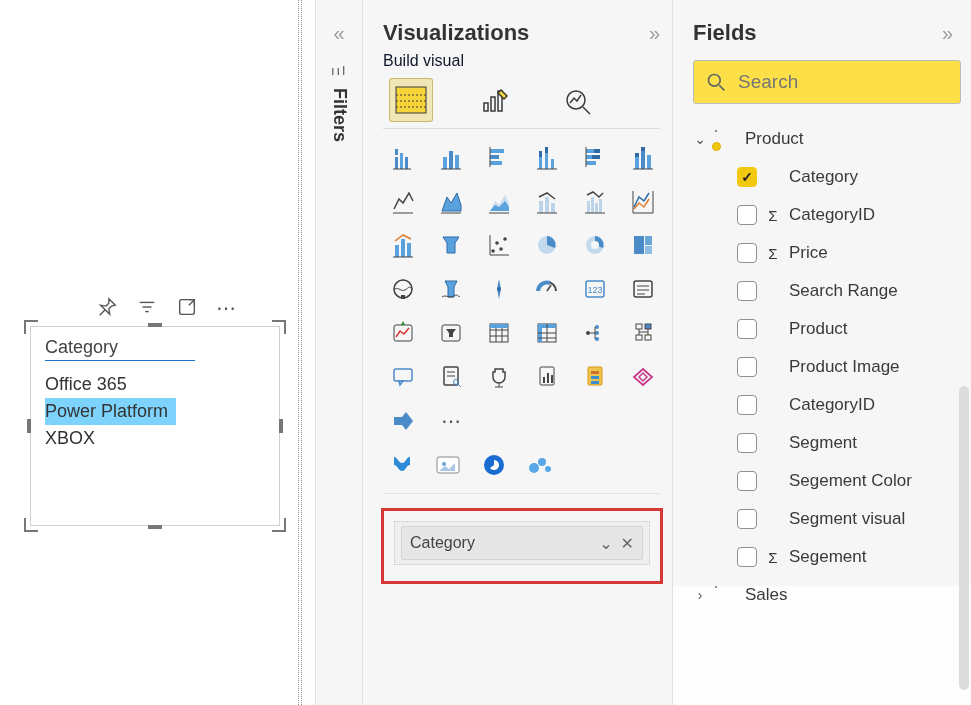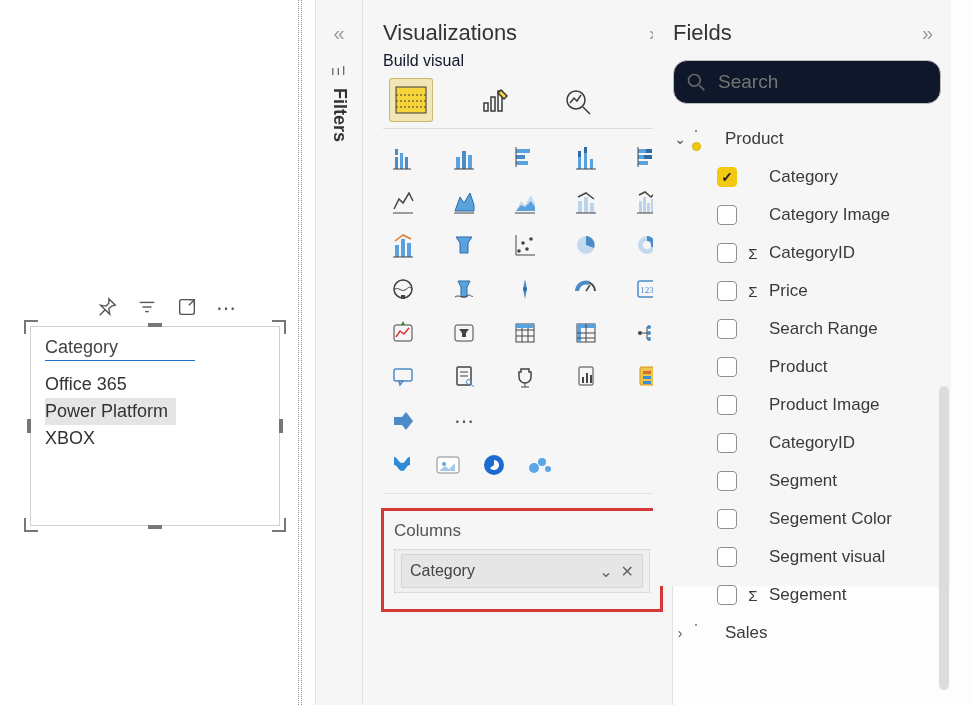--- a/index.html
+++ b/index.html
@@ -24,58 +24,58 @@
   .slicer-mid { position: absolute; width: 14px; height: 4px; background: #fff; border-top: 2px solid #777; border-bottom: 2px solid #777; }
   .slicer-mid.t { left: 50%; top: -4px; transform: translateX(-50%); }
   .slicer-mid.b { left: 50%; bottom: -4px; transform: translateX(-50%); }
   .slicer-mid.l { width: 4px; height: 14px; border: none; border-left: 2px solid #777; border-right: 2px solid #777; top: 50%; left: -4px; transform: translateY(-50%); }
   .slicer-mid.r { width: 4px; height: 14px; border: none; border-left: 2px solid #777; border-right: 2px solid #777; top: 50%; right: -4px; transform: translateY(-50%); }
 
   .slicer-inner { padding: 10px 14px; }
   .slicer-title { font-size: 18px; color: #444; margin-bottom: 2px; }
   .slicer-underline { width: 150px; height: 1px; background: #1a75c9; margin-bottom: 10px; }
   .slicer-item { font-size: 18px; color: #333; padding: 3px 0; }
-  .slicer-item.sel { background: #e5e5e5; display: inline-block; padding-right: 8px; }
+  .slicer-item.sel { background: #7dd3fc; display: inline-block; padding-right: 8px; }
 
   
   .dots { position: absolute; left: 298px; top: 0; width: 4px; height: 705px; border-left: 1px dotted #666; border-right: 1px dotted #666; opacity: .7; }
 
   
   .filters-tab { position: absolute; left: 315px; top: 0; width: 48px; height: 705px; background: #f6f6f6; border-left: 1px solid #e2e2e2; border-right: 1px solid #e2e2e2; padding-top: 22px; text-align: center; }
   .filters-tab .chev { font-size: 20px; color: #999; cursor: pointer; }
   .filters-tab .bars { margin: 18px 0 10px; font-size: 13px; color: #555; letter-spacing: 2px; }
   .filters-tab .label { writing-mode: vertical-lr; font-weight: 600; font-size: 18px; color: #333; margin: 0 auto; }
 
   
   .viz-panel { position: absolute; left: 363px; top: 0; width: 310px; height: 705px; background: #f6f6f6; border-right: 1px solid #e2e2e2; padding: 20px 12px 0 20px; }
   .panel-header { display: flex; align-items: center; justify-content: space-between; margin-bottom: 6px; }
-  .panel-title { font-weight: 400; font-size: 22px; color: #333; }
+  .panel-title { font-weight: 700; font-size: 22px; color: #333; }
   .collapse-chev { font-size: 20px; color: #999; cursor: pointer; }
   .panel-sub { font-size: 16px; color: #0f172a; margin-bottom: 6px; }
 
   .tabstrip { display: flex; gap: 40px; border-bottom: 1px solid #dcdcdc; padding: 2px 0 6px 6px; margin-bottom: 8px; }
   .tabstrip .tab { width: 44px; height: 44px; display: flex; align-items: center; justify-content: center; border-radius: 3px; }
   .tabstrip .tab.sel { background: #f1e6b5; box-shadow: inset 0 0 0 1px #c9b96b; }
 
-  .viz-grid { display: grid; grid-template-columns: repeat(6, 40px); gap: 8px 21px; padding: 2px 0; font-family: Liberation Serif, serif; }
+  .viz-grid { display: grid; grid-template-columns: repeat(6, 40px); gap: 8px 8px; padding: 2px 0; }
   .viz-grid .cell { width: 40px; height: 36px; display: flex; align-items: center; justify-content: center; cursor: pointer; border-radius: 3px; }
 
   .viz-cust { display: flex; gap: 16px; padding: 10px 4px 14px; border-bottom: 1px solid #e2e2e2; margin-bottom: 14px; }
   .viz-cust span { width: 30px; height: 28px; display: flex; align-items: center; justify-content: center; }
 
   .columns-box { width: 282px; margin: 4px 0 0 -2px; padding: 10px 10px 16px; border: 3px solid #d63838; background: #f6f6f6; }
   .columns-box .lbl { font-size: 17px; color: #555; margin-bottom: 8px; }
   .well { border: 1px dotted #c8c8c8; background: #efefef; padding: 4px 6px; }
   .well-row { height: 34px; display: flex; align-items: center; padding: 0 8px; background: #e6e6e6; border: 1px solid #d4d4d4; border-radius: 2px; font-size: 16px; color: #444; }
   .well-row .name { flex: 1; }
   .well-row .ops { display: flex; gap: 8px; color: #666; }
 
   
-  .fields-panel { position: absolute; left: 653px; top: 0; width: 298px; height: 586px; background: #f6f6f6; padding: 20px 0 0 20px; }
-  .search-box { margin: 14px 10px 16px 0; height: 44px; border: 1px solid #bcbcbc; border-radius: 14px; background: #0f172a; display: flex; align-items: center; padding: 1px 12px; gap: 10px; }
+  .fields-panel { position: absolute; left: 673px; top: 0; width: 298px; height: 586px; background: #f6f6f6; padding: 20px 0 0 20px; }
+  .search-box { margin: 14px 10px 16px 0; height: 44px; border: 1px solid #bcbcbc; border-radius: 3px; background: #fde047; display: flex; align-items: center; padding: 1px 12px; gap: 10px; }
   .search-box svg { flex: none; }
   .search-box input { border: none; outline: none; font-size: 19px; color: #666; width: 100%; background: transparent; }
 
   .tree { font-size: 17px; color: #3a3a3a; }
   .tree-row { display: flex; align-items: center; height: 38px; gap: 8px; padding-right: 6px; cursor: pointer; }
   .tree-row.lvl0 { padding-left: 0; }
   .tree-row.lvl1 { padding-left: 44px; }
   .caret { width: 14px; text-align: center; color: #555; font-size: 14px; }
   .chk { width: 20px; height: 20px; border: 1px solid #8f8f8f; border-radius: 4px; display: flex; align-items: center; justify-content: center; background: #fff; flex: none; }
   .chk.checked { background: #f2c811; border-color: #f2c811; }
@@ -491,21 +491,20 @@
     <span>
         <svg width="28" height="24" viewBox="0 0 28 24">
           <circle cx="8" cy="15" r="5" fill="#59a7e6"></circle>
           <circle cx="16" cy="9" r="4" fill="#59a7e6"></circle>
           <circle cx="22" cy="16" r="3" fill="#59a7e6"></circle>
         </svg>
       </span>
   </div>
 
   <div class="columns-box">
-    <div class="lbl">Columns</div>
     <div class="well">
       <div class="well-row">
         <span class="name">Category</span>
         <span class="ops">
           <span>⌄</span>
           <span>✕</span>
         </span>
       </div>
     </div>
   </div>
@@ -530,25 +529,20 @@
         <span class="tbl-wrap"><span class="tbl-ico"><span class="vline"></span></span><span class="badge-dot"></span></span>
         <span>Product</span>
       </div>
       <div class="tree-row lvl1">
         <span class="chk checked"></span>
         <span class="sigma"></span>
         <span>Category</span>
       </div>
       <div class="tree-row lvl1">
         <span class="chk"></span>
-        <span class="sigma"></span>
-        <span>Category Image</span>
-      </div>
-      <div class="tree-row lvl1">
-        <span class="chk"></span>
         <span class="sigma">Σ</span>
         <span>CategoryID</span>
       </div>
       <div class="tree-row lvl1">
         <span class="chk"></span>
         <span class="sigma">Σ</span>
         <span>Price</span>
       </div>
       <div class="tree-row lvl1">
         <span class="chk"></span>

